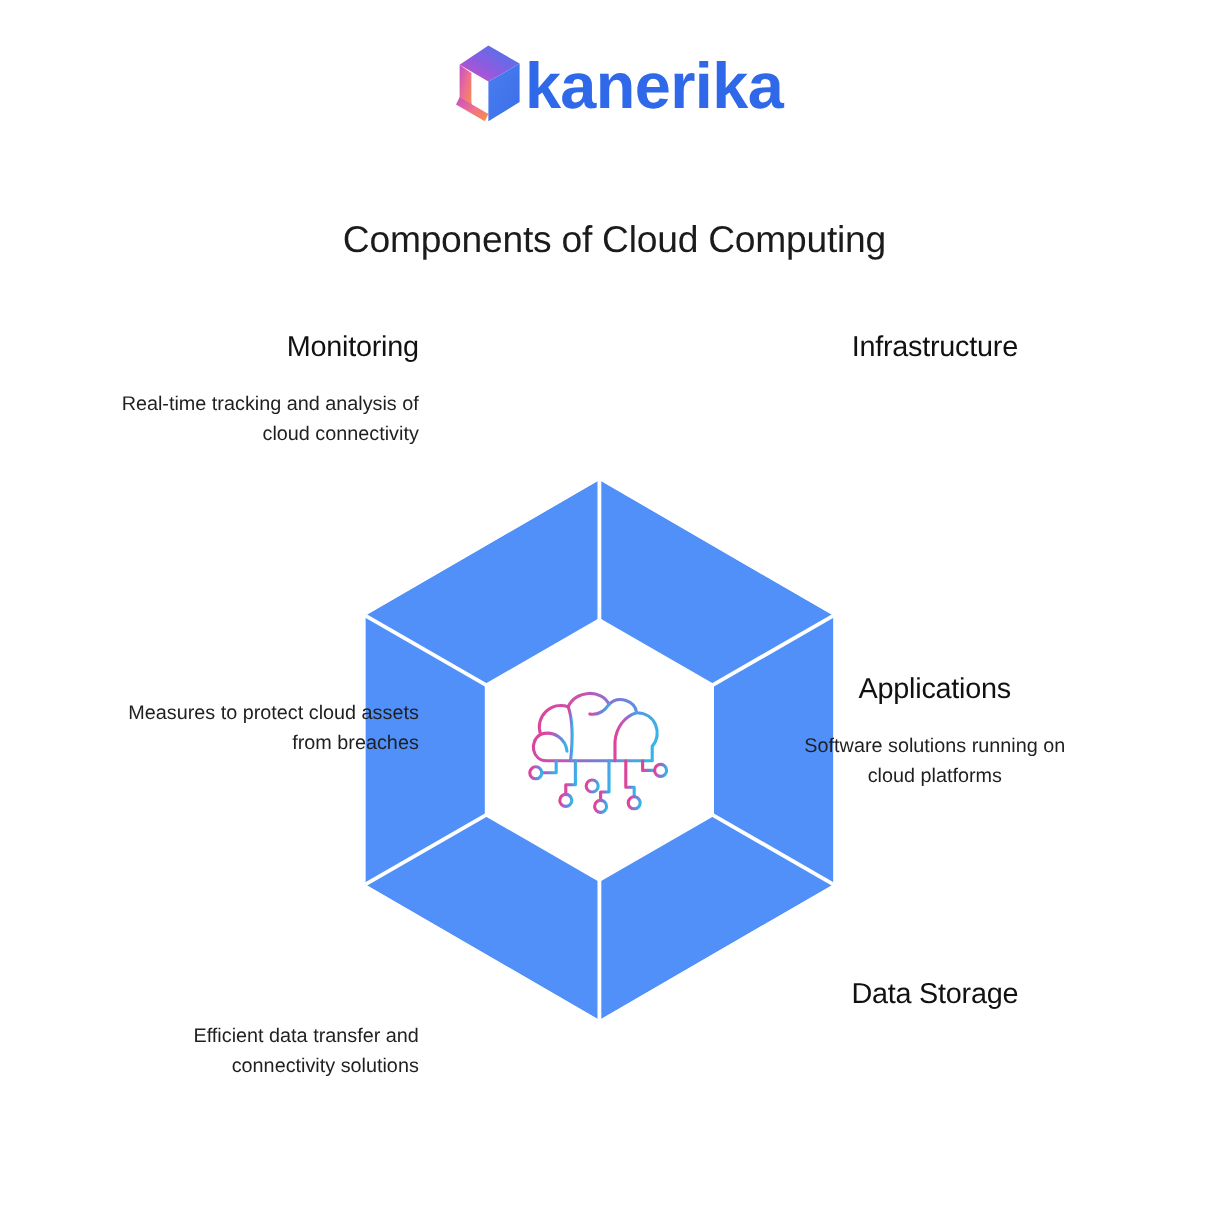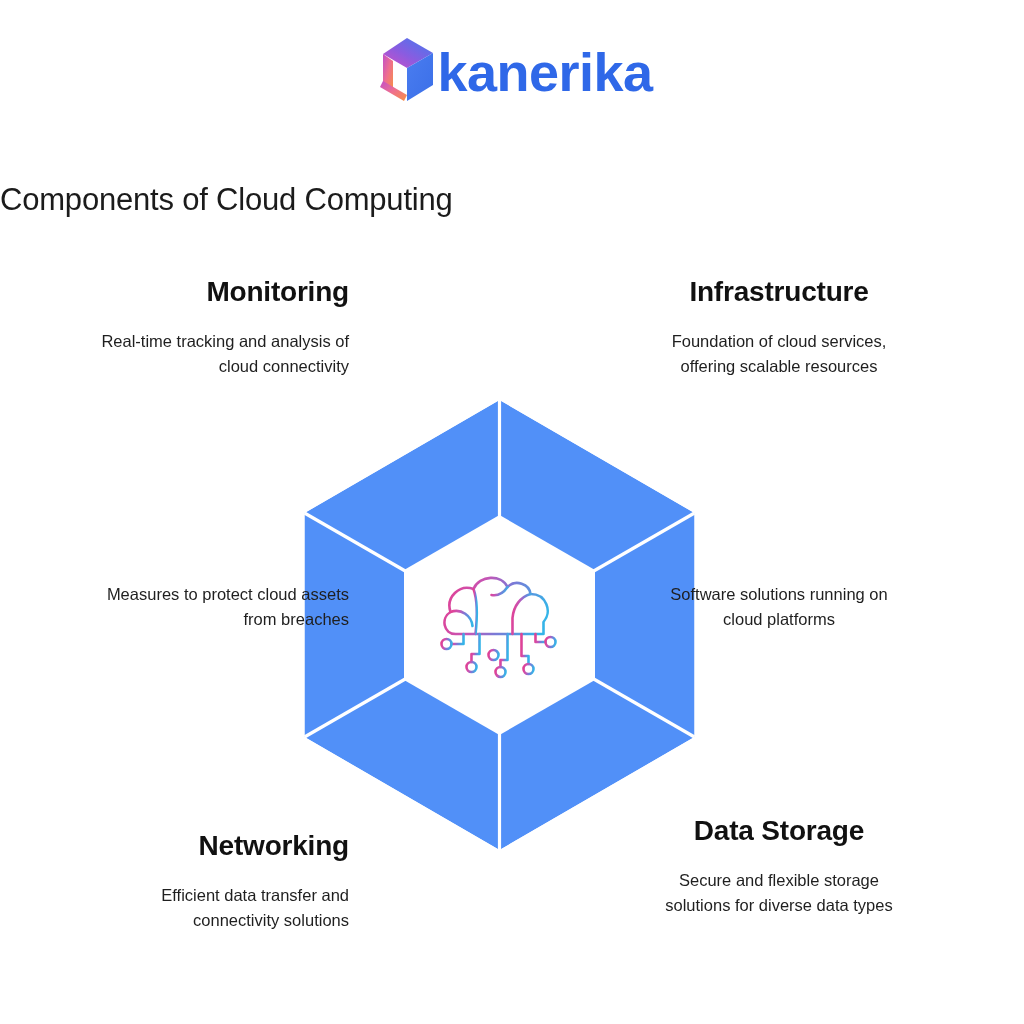--- a/index.html
+++ b/index.html
@@ -42,20 +42,21 @@
     line-height: 1;
     transform: translateY(2px);
   }
 
   
   .page-title {
     position: absolute;
     left: 0;
     top: 182px;
     width: 1024px;
+    text-align: center;
     font-size: 31px;
     font-weight: 400;
     color: #1b1b1b;
     letter-spacing: -0.2px;
   }
 
   
   .hex-stage {
     position: absolute;
     left: 274px;
@@ -68,22 +69,22 @@
     width: 451px;
     height: 470px;
   }
 
   
   .component {
     position: absolute;
     width: 260px;
   }
   .component .c-title {
-    font-size: 28px;
-    font-weight: 700;
+    font-size: 24px;
+    font-weight: 400;
     color: #111111;
     line-height: 1.15;
     letter-spacing: -0.2px;
   }
   .component .c-desc {
     margin-top: 21px;
     font-size: 16.5px;
     font-weight: 400;
     color: #1f1f1f;
     line-height: 1.52;
@@ -206,32 +207,30 @@
   </svg>
 </div>
 
 <div class="component left pos-monitoring">
   <div class="c-title">Monitoring</div>
   <div class="c-desc">Real-time tracking and analysis of cloud connectivity</div>
 </div>
 
 <div class="component right pos-infrastructure">
   <div class="c-title">Infrastructure</div>
-  <div class="c-desc">Foundation of cloud services, offering scalable resources</div>
 </div>
 
 <div class="component left pos-security">
   <div class="c-desc">Measures to protect cloud assets from breaches</div>
 </div>
 
 <div class="component right pos-applications">
+  <div class="c-title">Applications</div>
   <div class="c-desc">Software solutions running on cloud platforms</div>
 </div>
 
 <div class="component left pos-networking">
-  <div class="c-title">Networking</div>
   <div class="c-desc">Efficient data transfer and connectivity solutions</div>
 </div>
 
 <div class="component right pos-datastorage">
   <div class="c-title">Data Storage</div>
-  <div class="c-desc">Secure and flexible storage solutions for diverse data types</div>
 </div>
 
 </body></html>

